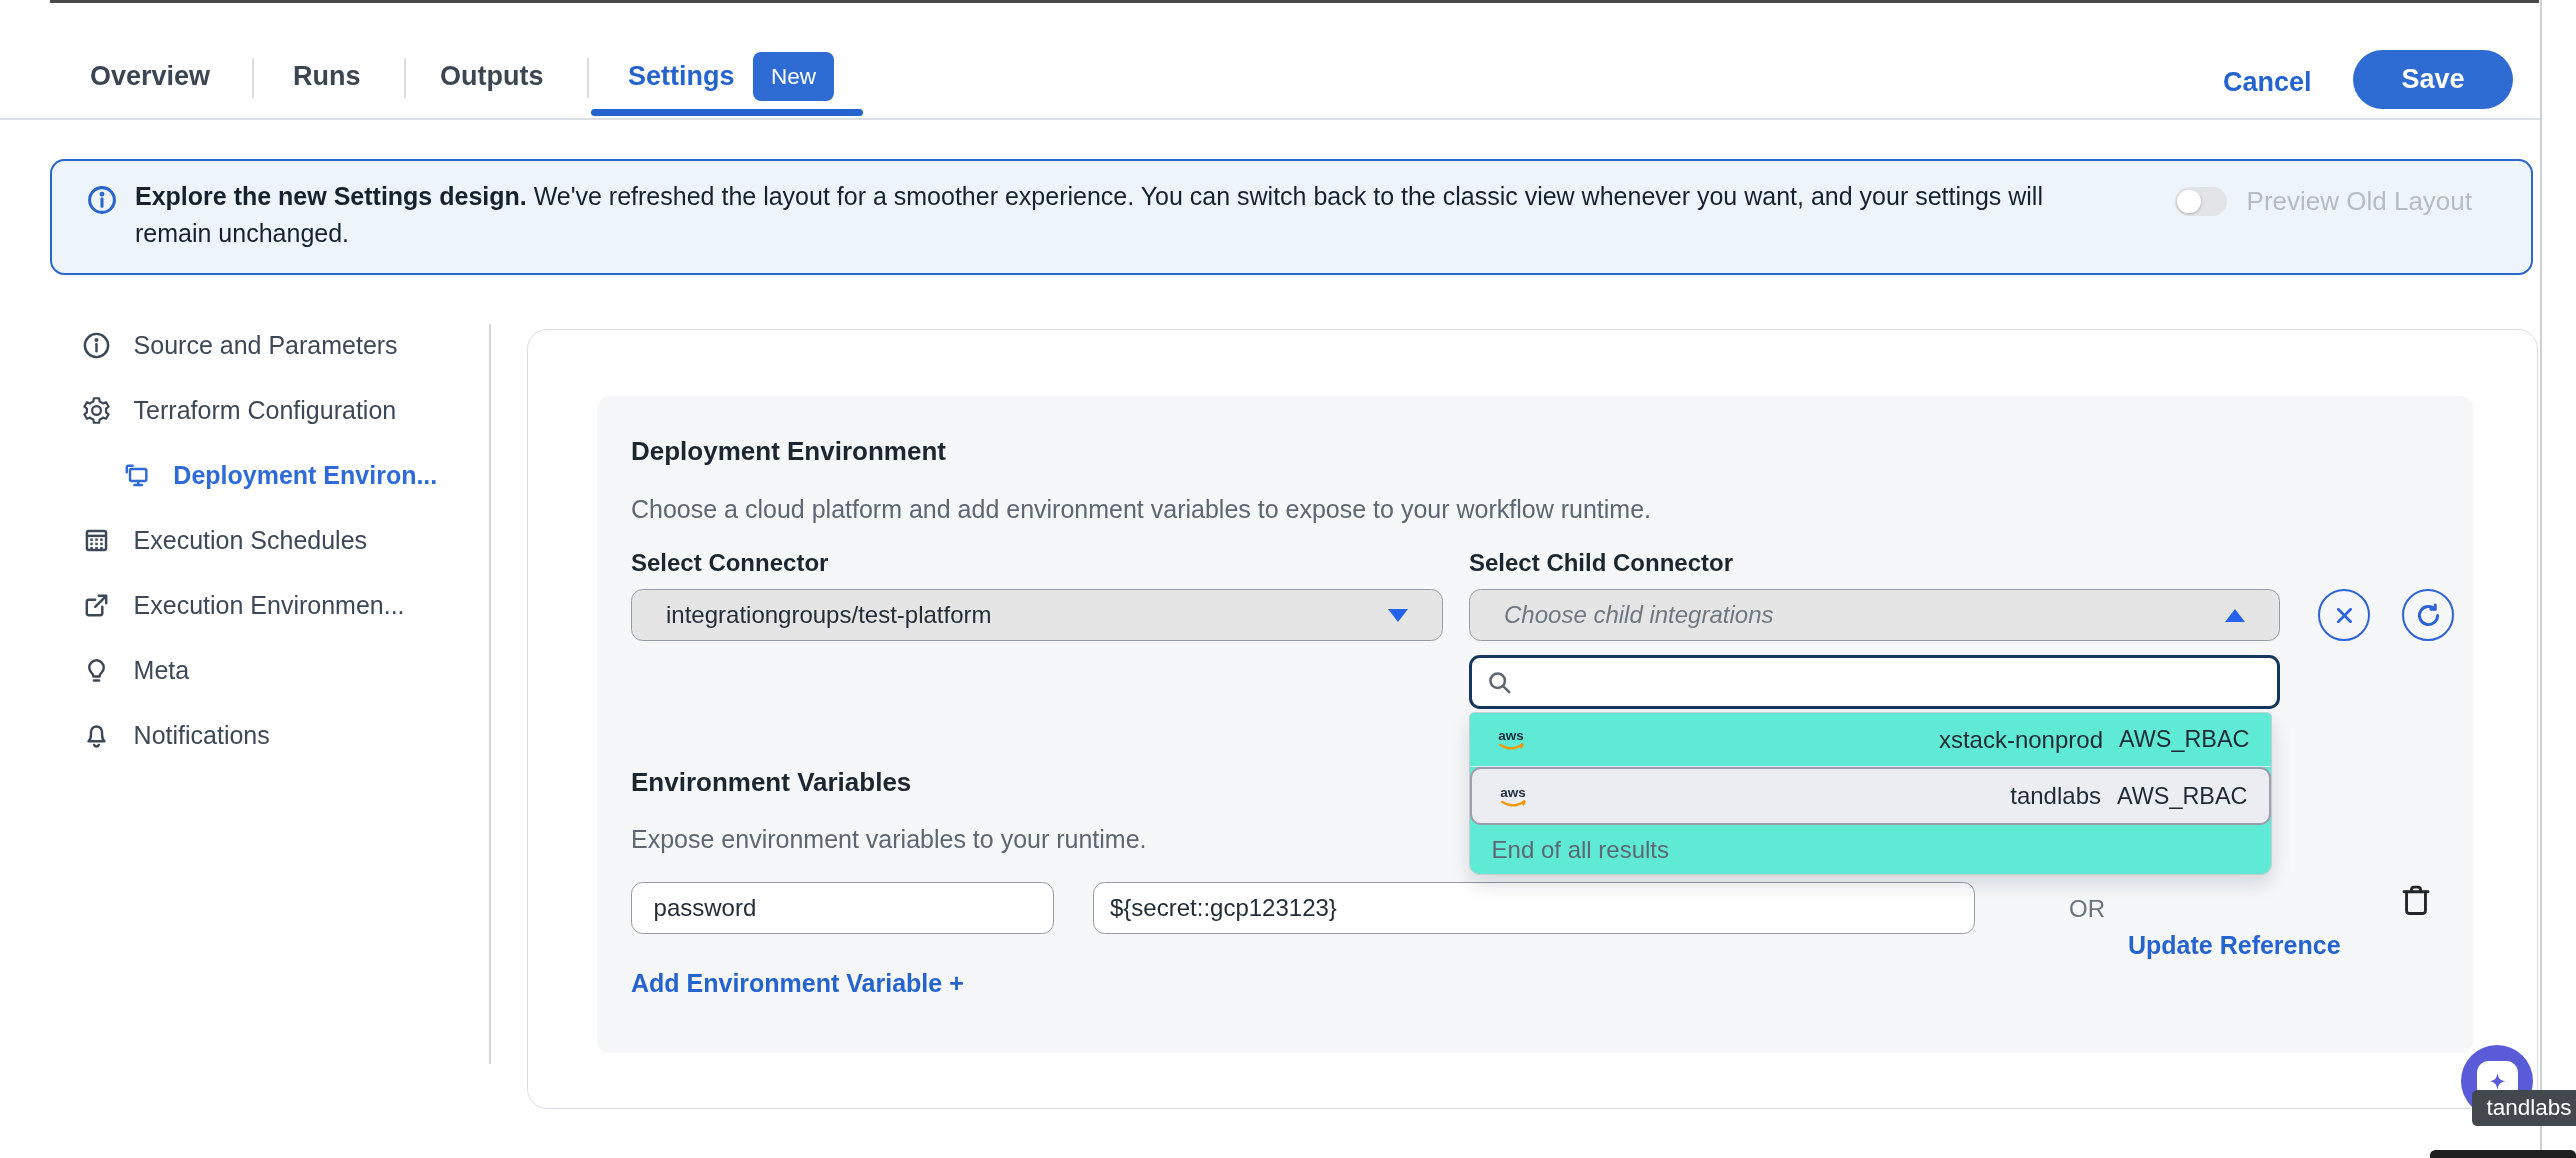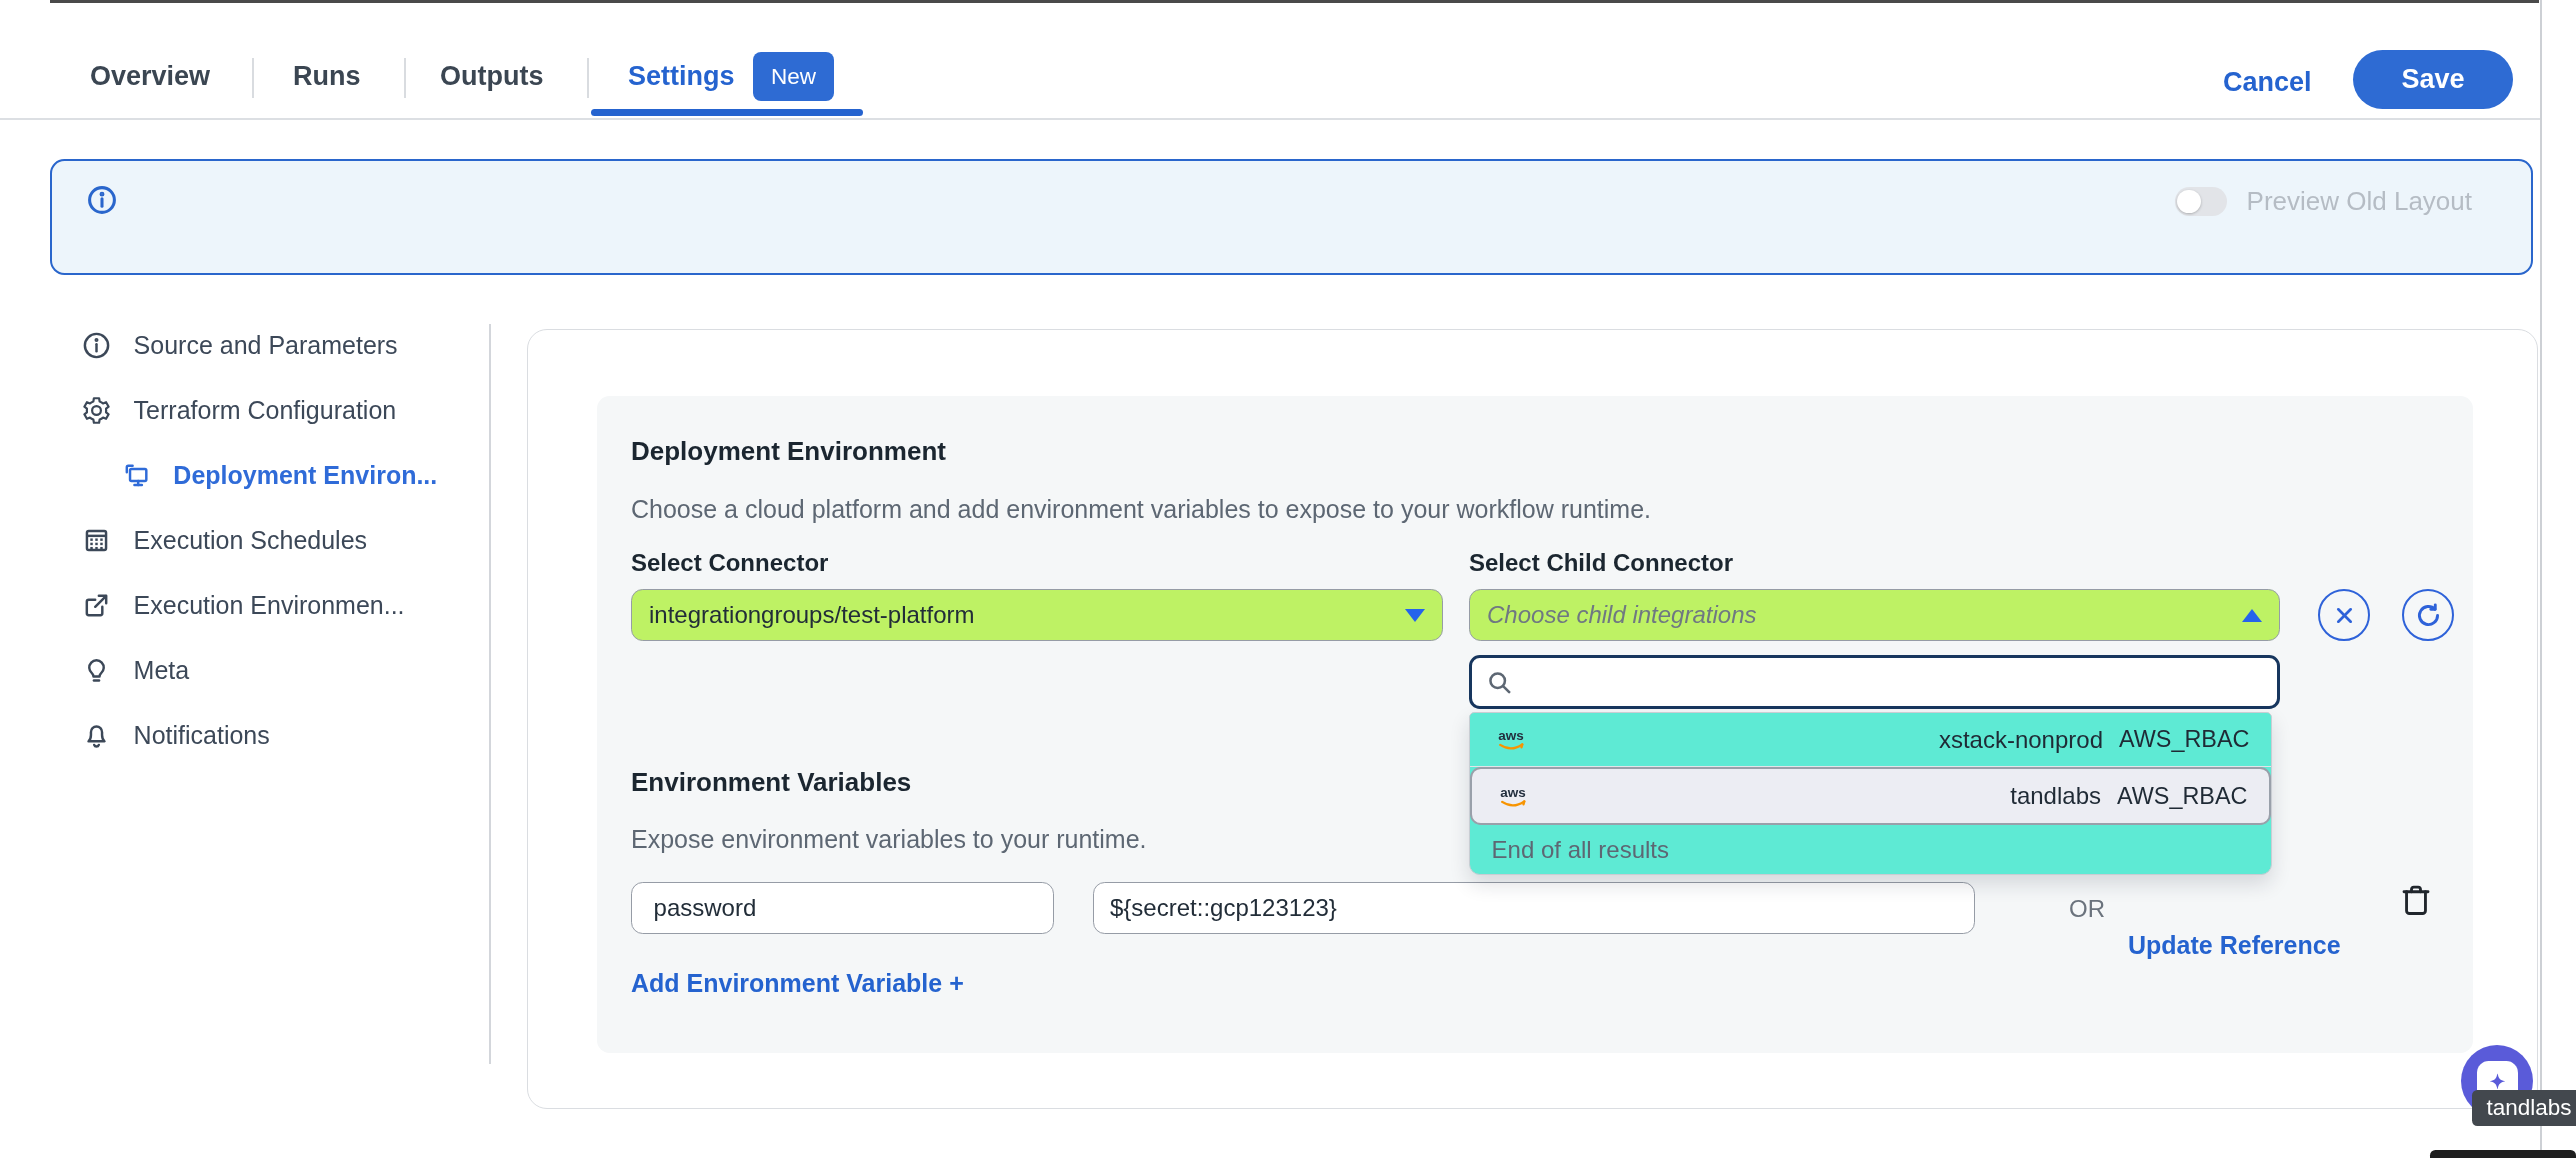--- a/index.html
+++ b/index.html
@@ -73,23 +73,23 @@
   }
   .panel {
     position:absolute; left:69px; top:66px; width:1876px; height:657px;
     background:#f5f7f8; border-radius:12.6px;
   }
   .sec-title { position:absolute; left:34px; font-size:26px; font-weight:700; color:#1b2630; }
   .sec-desc  { position:absolute; left:34px; font-size:25px; color:#5d6773; }
   .field-label { position:absolute; font-size:24px; font-weight:700; color:#1b2630; }
 
   .select-box {
-    position:absolute; top:193px; height:52px; background:#bef264;
+    position:absolute; top:193px; height:52px; background:#e5e5e5;
     border:1.8px solid #969ca6; border-radius:11.7px;
-    display:flex; align-items:center; padding:0 17px; cursor:pointer;
+    display:flex; align-items:center; padding:0 34px; cursor:pointer;
   }
   .select-value { font-size:24px; color:#222d38; flex:1; }
   .select-placeholder { font-size:24px; font-style:italic; color:#6f7882; flex:1; }
   .caret-down { width:0; height:0; border-left:10.8px solid transparent; border-right:10.8px solid transparent; border-top:13.5px solid #2563eb; }
   .caret-up   { width:0; height:0; border-left:10.8px solid transparent; border-right:10.8px solid transparent; border-bottom:13.5px solid #2563eb; }
 
   .icon-btn {
     position:absolute; top:193px; width:52px; height:52px; border-radius:50%;
     border:2.7px solid #2e62d9; background:transparent; display:flex; align-items:center; justify-content:center; cursor:pointer;
   }
@@ -170,20 +170,25 @@
   <button class="abs save-btn">Save</button>
 
   <div class="abs banner">
     <span class="info-icon">
       <svg width="32" height="32" viewBox="0 0 24 24" fill="none" stroke="#2a66cc" stroke-width="2.3" stroke-linecap="round">
         <circle cx="12" cy="12" r="9.3"></circle>
         <line x1="12" y1="11" x2="12" y2="16.6"></line>
         <circle cx="12" cy="7.6" r="0.7" fill="#2a66cc"></circle>
       </svg>
     </span>
+    <div class="banner-text">
+      <b>Explore the new Settings design.</b>
+      <span>We've refreshed the layout for a smoother experience. You can switch back to the classic view whenever you want, and your settings will</span><br>
+      <span>remain unchanged.</span>
+    </div>
     <div class="toggle-wrap">
       <div class="toggle">
           <div class="knob"></div>
         </div>
       <span class="toggle-label">Preview Old Layout</span>
     </div>
   </div>
 
   <nav class="abs sidebar">
     <div class="side-item">

